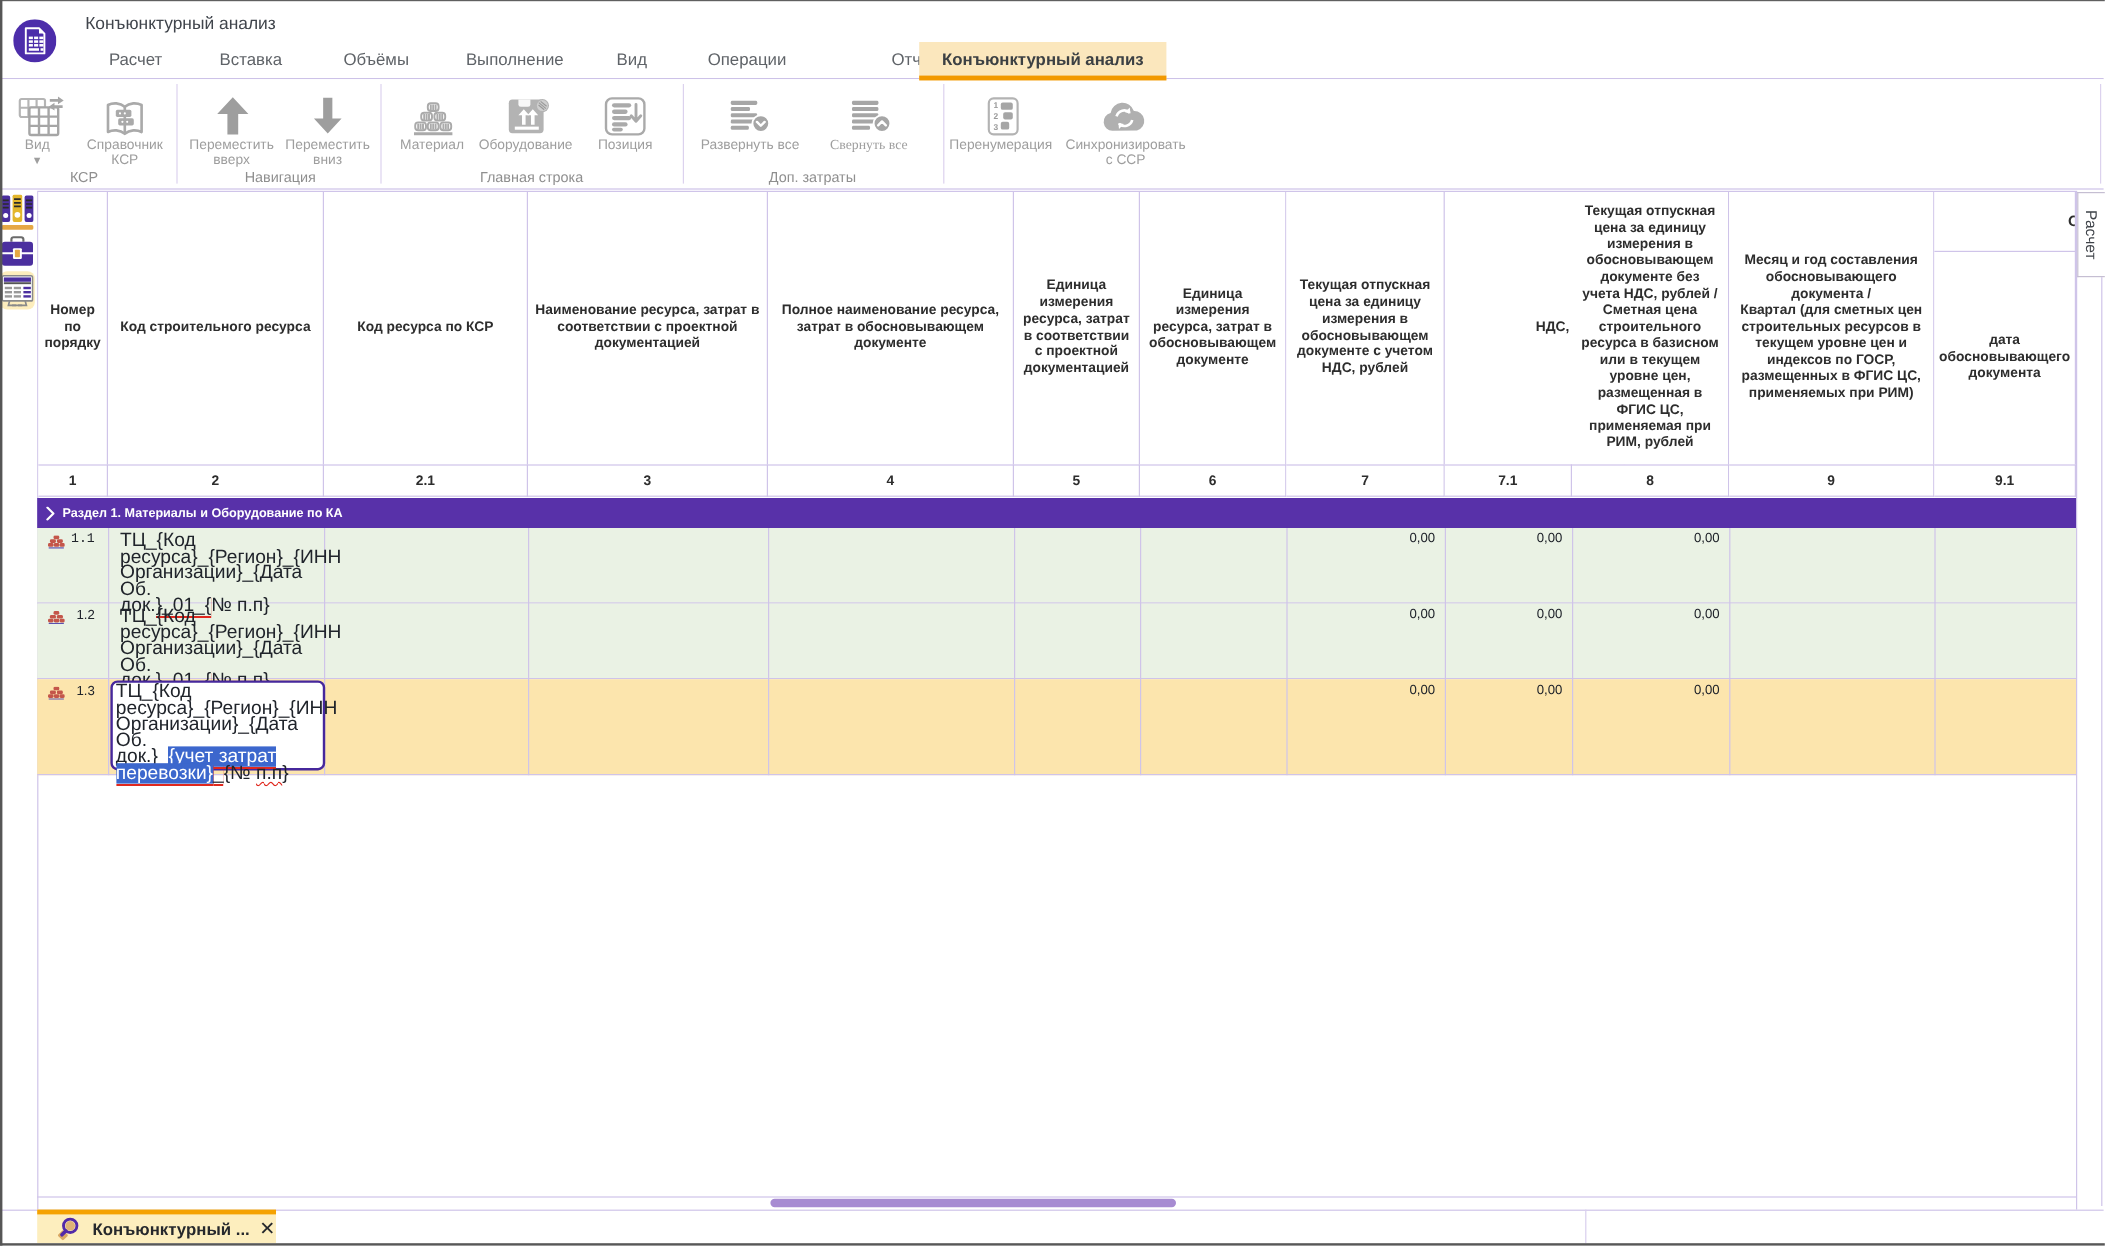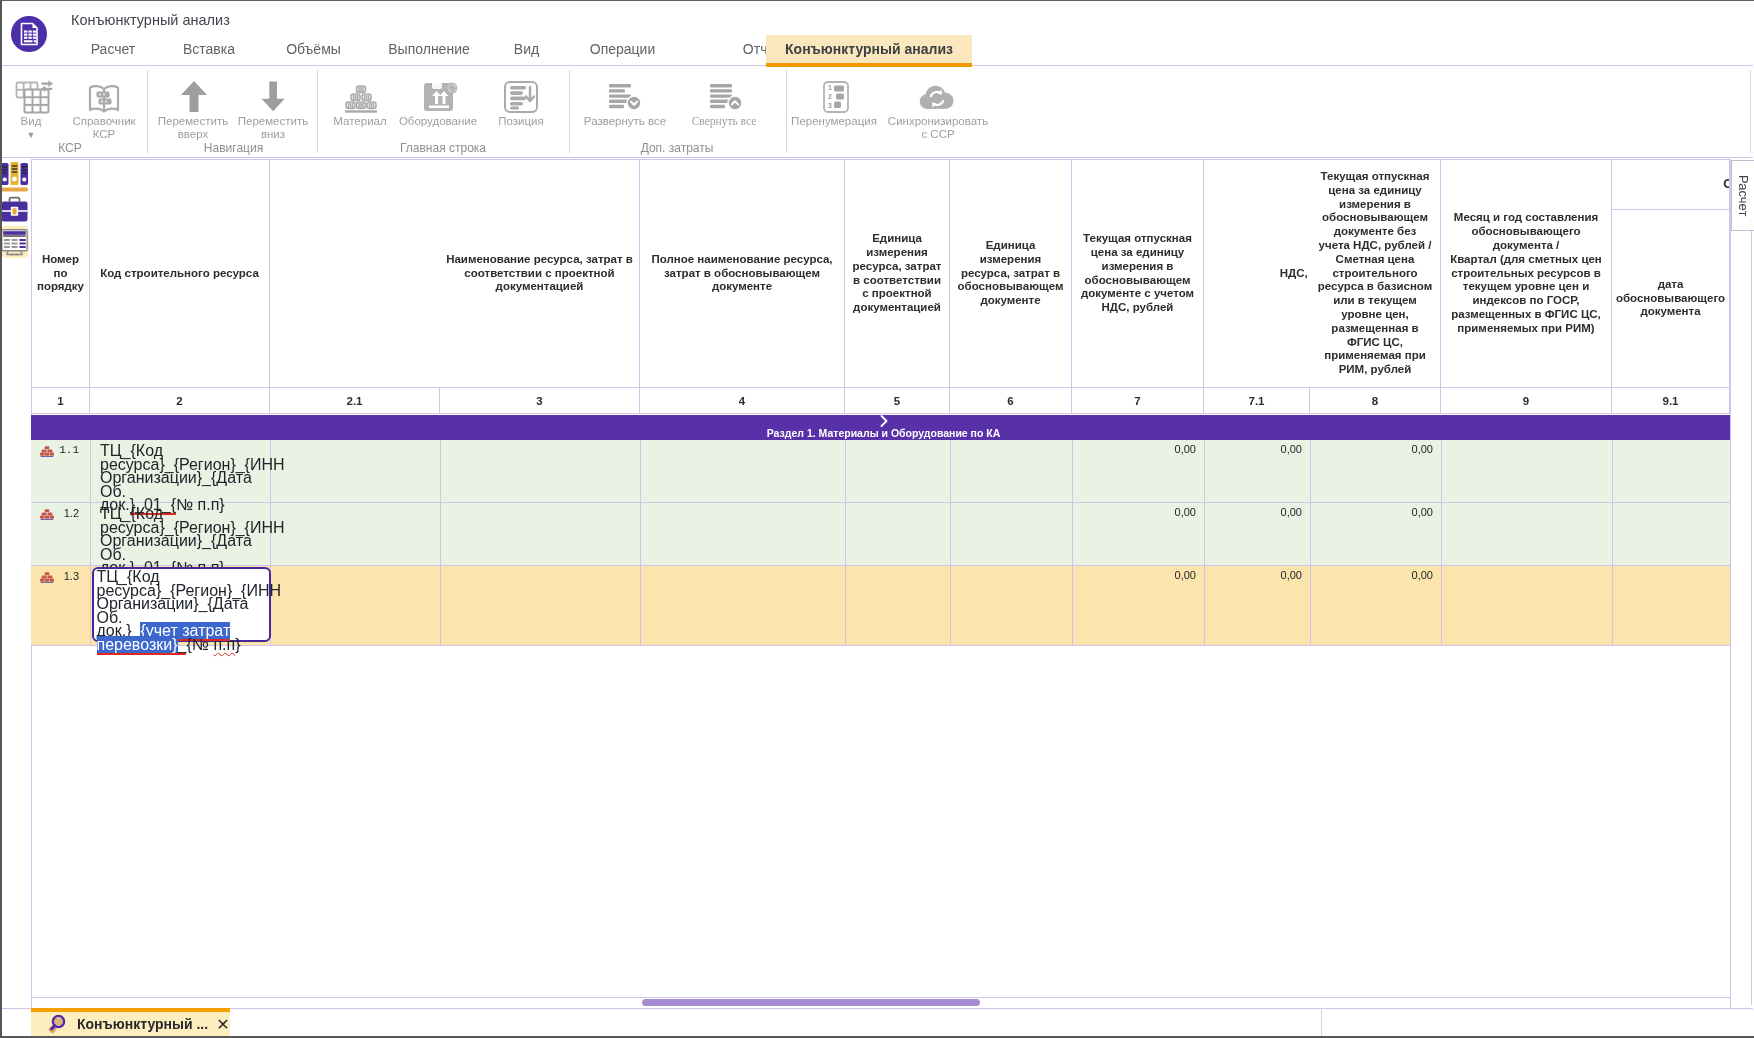--- a/index.html
+++ b/index.html
@@ -283,20 +283,21 @@
     <line x1="9" y1="25.5" x2="12.5" y2="25.5" stroke="#8a8a8a" stroke-width="1.6"></line>
     <line x1="14" y1="25.5" x2="17.5" y2="25.5" stroke="#8a8a8a" stroke-width="1.6"></line>
   </svg>
 
   <div class="vline" style="left:31px;top:160px;height:848px;"></div>
   <div class="vline" style="left:1730px;top:160px;height:848px;"></div>
   <div class="abs" style="left:31px;top:159px;width:1700px;height:1px;background:#cfc4e9;"></div>
 
   <div class="hc" style="left:32px;width:58px;">Номер<br>по<br>порядку</div>
   <div class="hc" style="left:90px;width:180px;">Код строительного ресурса</div>
+  <div class="hc" style="left:270px;width:170px;">Код ресурса по КСР</div>
   <div class="hc" style="left:440px;width:200px;">Наименование ресурса, затрат в<br>соответствии с проектной<br>документацией</div>
   <div class="hc" style="left:640px;width:205px;">Полное наименование ресурса,<br>затрат в обосновывающем<br>документе</div>
   <div class="hc" style="left:845px;width:105px;">Единица<br>измерения<br>ресурса, затрат<br>в соответствии<br>с проектной<br>документацией</div>
   <div class="hc" style="left:950px;width:122px;">Единица<br>измерения<br>ресурса, затрат в<br>обосновывающем<br>документе</div>
   <div class="hc" style="left:1072px;width:132px;">Текущая отпускная<br>цена за единицу<br>измерения в<br>обосновывающем<br>документе с учетом<br>НДС, рублей</div>
   <div class="hc" style="left:1248px;width:106px;">НДС, %</div>
   <div class="hc" style="left:1310px;width:131px;">Текущая отпускная<br>цена за единицу<br>измерения в<br>обосновывающем<br>документе без<br>учета НДС, рублей /<br>Сметная цена<br>строительного<br>ресурса в базисном<br>или в текущем<br>уровне цен,<br>размещенная в<br>ФГИС ЦС,<br>применяемая при<br>РИМ, рублей</div>
   <div class="hc" style="left:1441px;width:171px;">Месяц и год составления<br>обосновывающего<br>документа /<br>Квартал (для сметных цен<br>строительных ресурсов в<br>текущем уровне цен и<br>индексов по ГОСР,<br>размещенных в ФГИС ЦС,<br>применяемых при РИМ)</div>
 
   <div class="hc" style="left:1612px;width:118px;height:50px;justify-content:flex-end;align-items:center;border-bottom:1px solid #cfc4e9;overflow:hidden;">
@@ -310,21 +311,21 @@
   <div class="nc" style="left:440px;width:200px;">3</div>
   <div class="nc" style="left:640px;width:205px;">4</div>
   <div class="nc" style="left:845px;width:105px;">5</div>
   <div class="nc" style="left:950px;width:122px;">6</div>
   <div class="nc" style="left:1072px;width:132px;">7</div>
   <div class="nc" style="left:1204px;width:106px;">7.1</div>
   <div class="nc" style="left:1310px;width:131px;">8</div>
   <div class="nc" style="left:1441px;width:171px;">9</div>
   <div class="nc" style="left:1612px;width:118px;">9.1</div>
 
-  <div class="abs" style="left:31px;top:415px;width:1699px;height:25px;background:#5831a9;color:#fff;display:flex;align-items:center;flex-direction:column;">
+  <div class="abs" style="left:31px;top:415px;width:1699px;height:25px;background:#5831a9;color:#fff;display:flex;align-items:center;">
     <svg style="margin-left:7px;" width="8" height="12" viewBox="0 0 8 12">
         <path d="M1.5 1 L6.5 6 L1.5 11" stroke="#fff" stroke-width="1.8" fill="none" stroke-linecap="round" stroke-linejoin="round"></path>
       </svg>
     <span style="margin-left:6px;font-weight:bold;font-size:10.5px;">Раздел 1. Материалы и Оборудование по КА</span>
   </div>
 
   <div class="abs" style="left:31px;top:440px;width:1699px;height:63px;background:#eaf2e4;border-bottom:1px solid #cfc4e9;"></div>
   <div class="abs" style="left:31px;top:503px;width:1699px;height:63px;background:#eaf2e4;border-bottom:1px solid #cfc4e9;"></div>
   <div class="abs" style="left:31px;top:566px;width:1699px;height:80px;background:#fce5ad;border-bottom:1px solid #cfc4e9;"></div>
 

